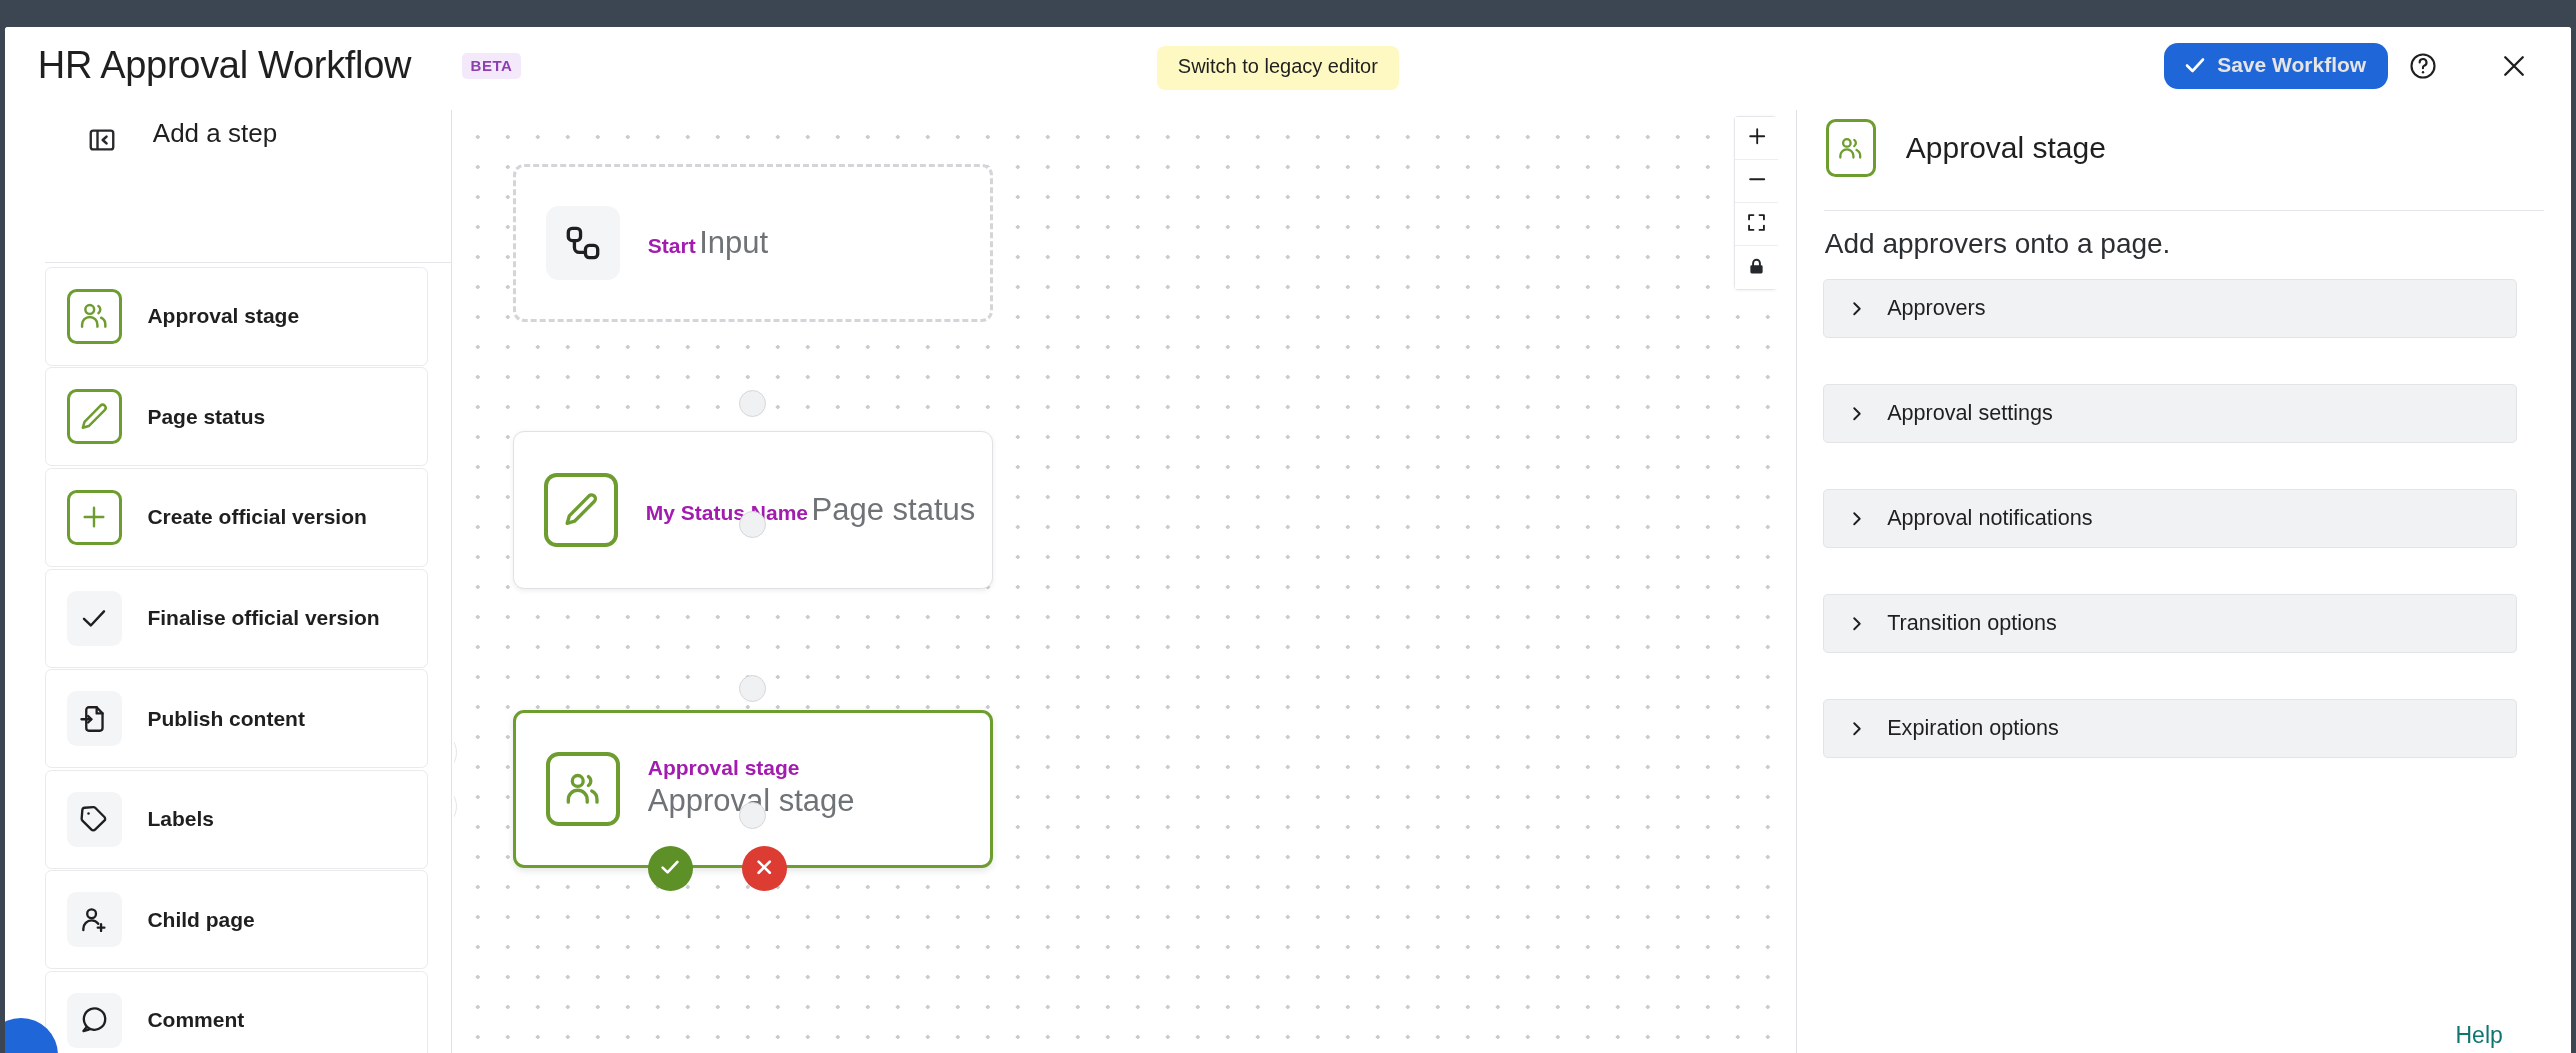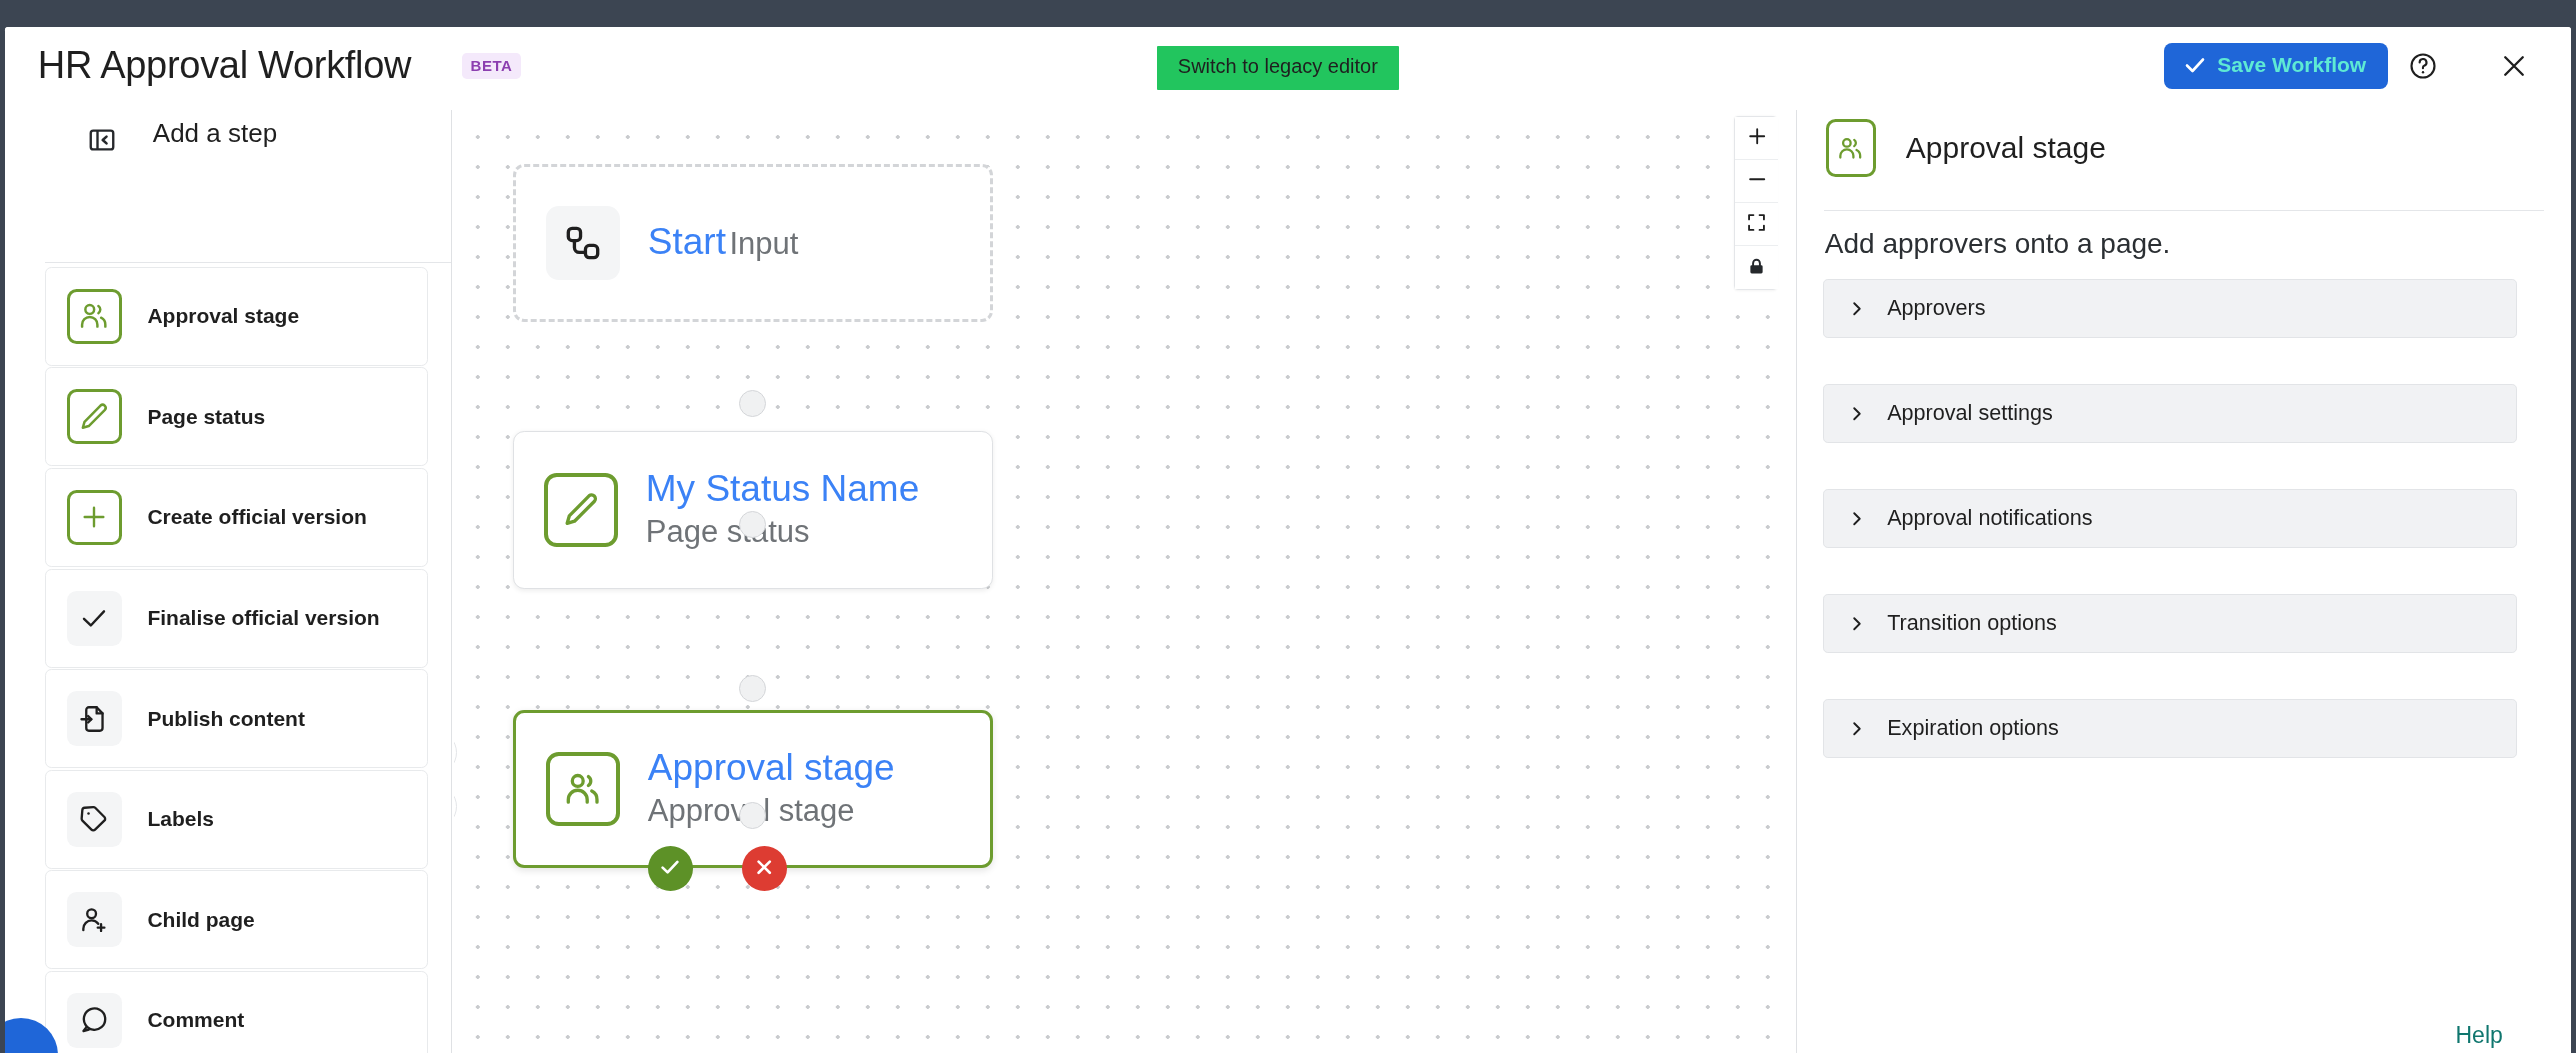--- a/index.html
+++ b/index.html
@@ -41,40 +41,40 @@
     position: absolute; left: 457px; top: 26px;
     background: #f4e9fb;
     color: #8c3fb0;
     font-size: 15px; font-weight: 700;
     letter-spacing: 0.5px;
     padding: 4px 8.8px 4.8px 8.8px;
     border-radius: 4.8px;
   }
   .legacy-btn {
     position: absolute; left: 1152px; top: 19px;
-    background: #22c55e;
+    background: #fef9c3;
     color: #1f1f1f;
     border: none;
     font-family: inherit;
     font-size: 20px; font-weight: 400;
     padding: 9.6px 21px 11.2px 21px;
-    border-radius: 1px;
+    border-radius: 8px;
     cursor: pointer;
     white-space: nowrap;
   }
   .save-btn {
     position: absolute; left: 2159px; top: 16px;
     display: flex; align-items: flex-end; gap: 10.4px;
     background: #1f66d8;
-    color: #5eead4;
+    color: #e5e5e5;
     border: none;
     font-family: inherit;
     font-size: 21px; font-weight: 700;
     padding: 10.4px 21.6px 12px 19px;
-    border-radius: 8px;
+    border-radius: 14px;
     cursor: pointer;
     white-space: nowrap;
   }
   .save-btn svg { display: block; }
   .icon-btn {
     position: absolute; top: 17.6px;
     width: 46px; height: 46px;
     display: flex; align-items: center; justify-content: center;
     background: transparent; border: none; cursor: pointer;
     border-radius: 4.8px;
@@ -209,21 +209,21 @@
   .node-icon {
     width: 74px; height: 74px;
     border-radius: 12.8px;
     display: flex; align-items: center; justify-content: center;
     flex: 0 0 auto;
   }
   .node-icon.grey { background: #f4f5f6; }
   .node-icon.green { border: 4px solid #6d9c2f; background: #ffffff; }
   .node-text { margin-left: 28px; }
   .node-title {
-    font-size: 37px; font-weight: 400; color: #3b82f6;
+    font-size: 21px; font-weight: 700; color: #a21caf;
     line-height: 1.2; white-space: nowrap;
   }
   .node-subtitle {
     font-size: 31px; font-weight: 400; color: #6f7377;
     line-height: 1.35; margin-top: 4px; white-space: nowrap;
   }
   .handle {
     position: absolute;
     width: 27px; height: 27px;
     border-radius: 50%;

